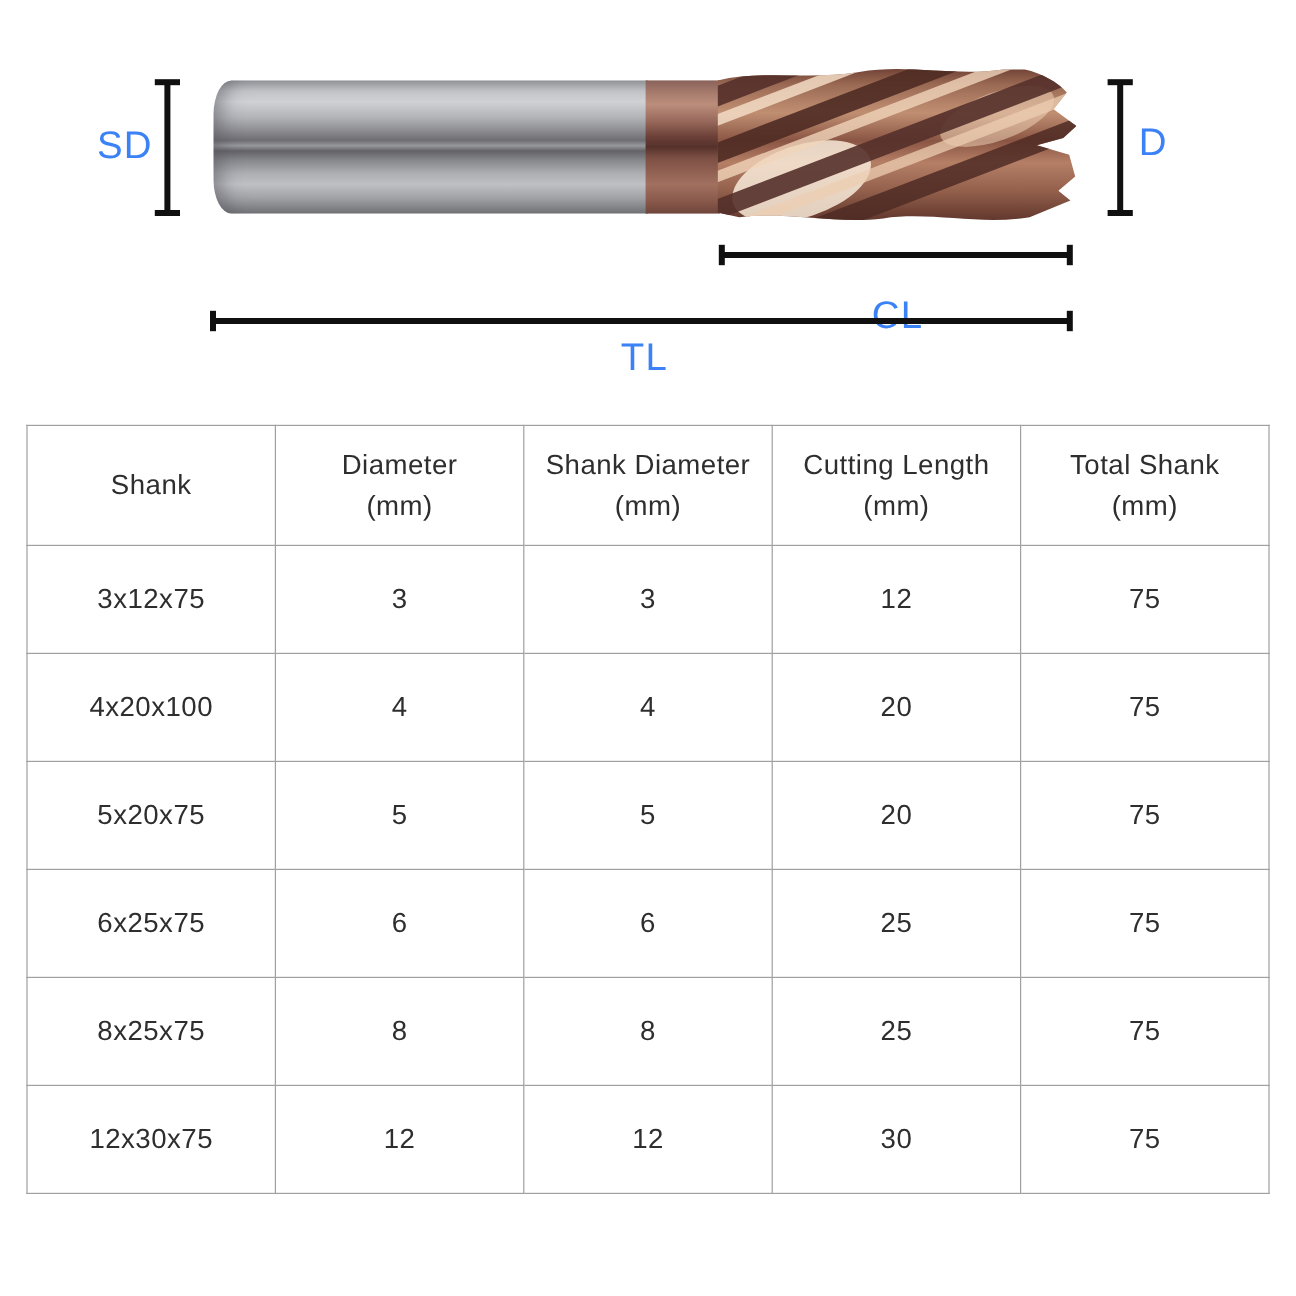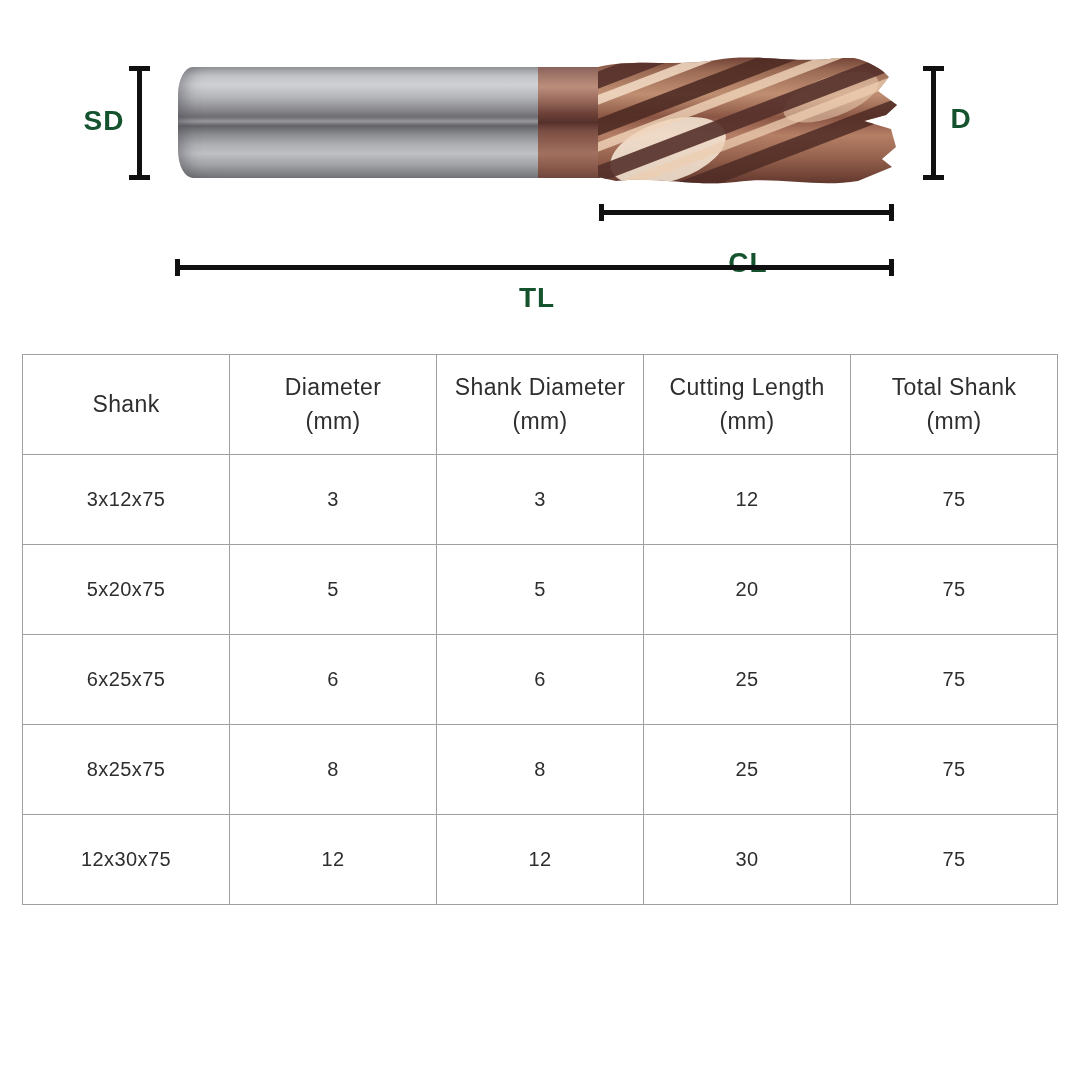--- a/index.html
+++ b/index.html
@@ -22,34 +22,34 @@
   .collar{
     position:absolute;left:360px;top:12px;width:62px;height:111px;
     background:linear-gradient(180deg,
       #8a625a 0%,#a87d6e 10%,#bb8d7b 18%,#9a6b5d 30%,#6d4138 42%,
       #55312b 50%,#7c4f44 58%,#8f5f51 68%,#a1705f 78%,#8a5a4c 90%,#6f453c 100%);
   }
   .flutes{position:absolute;left:418px;top:0;width:304px;height:130px;}
   
   .dim{position:absolute;background:#101010;}
   .dim-label{
-    position:absolute;color:#14532d;font-weight:bold;font-size:28px;
+    position:absolute;color:#3b82f6;font-weight:normal;font-size:32px;
     letter-spacing:1px;transform:translate(-50%,-50%);white-space:nowrap;
   }
   
   table.spec{
     position:absolute;left:22px;top:354px;width:1036px;
     border-collapse:collapse;table-layout:fixed;
   }
   table.spec th,table.spec td{
     border:1.6px solid #a0a0a0;text-align:center;vertical-align:middle;
     color:#2e2e2e;font-weight:normal;letter-spacing:.4px;
   }
   table.spec th{height:97px;font-size:23px;line-height:1.45;}
-  table.spec td{height:87px;font-size:20px;}
+  table.spec td{height:87px;font-size:23px;}
 </style>
 </head>
 <body>
 
 <div class="diagram">
 
   <div class="tool">
     <div class="shank"></div>
     <div class="collar"></div>
     <svg class="flutes" viewBox="0 0 304 130" xmlns="http://www.w3.org/2000/svg">
@@ -147,20 +147,27 @@
   </thead>
   <tbody>
       <tr>
         <td>3x12x75</td>
         <td>3</td>
         <td>3</td>
         <td>12</td>
         <td>75</td>
       </tr>
       <tr>
+        <td>4x20x100</td>
+        <td>4</td>
+        <td>4</td>
+        <td>20</td>
+        <td>75</td>
+      </tr>
+      <tr>
         <td>5x20x75</td>
         <td>5</td>
         <td>5</td>
         <td>20</td>
         <td>75</td>
       </tr>
       <tr>
         <td>6x25x75</td>
         <td>6</td>
         <td>6</td>

